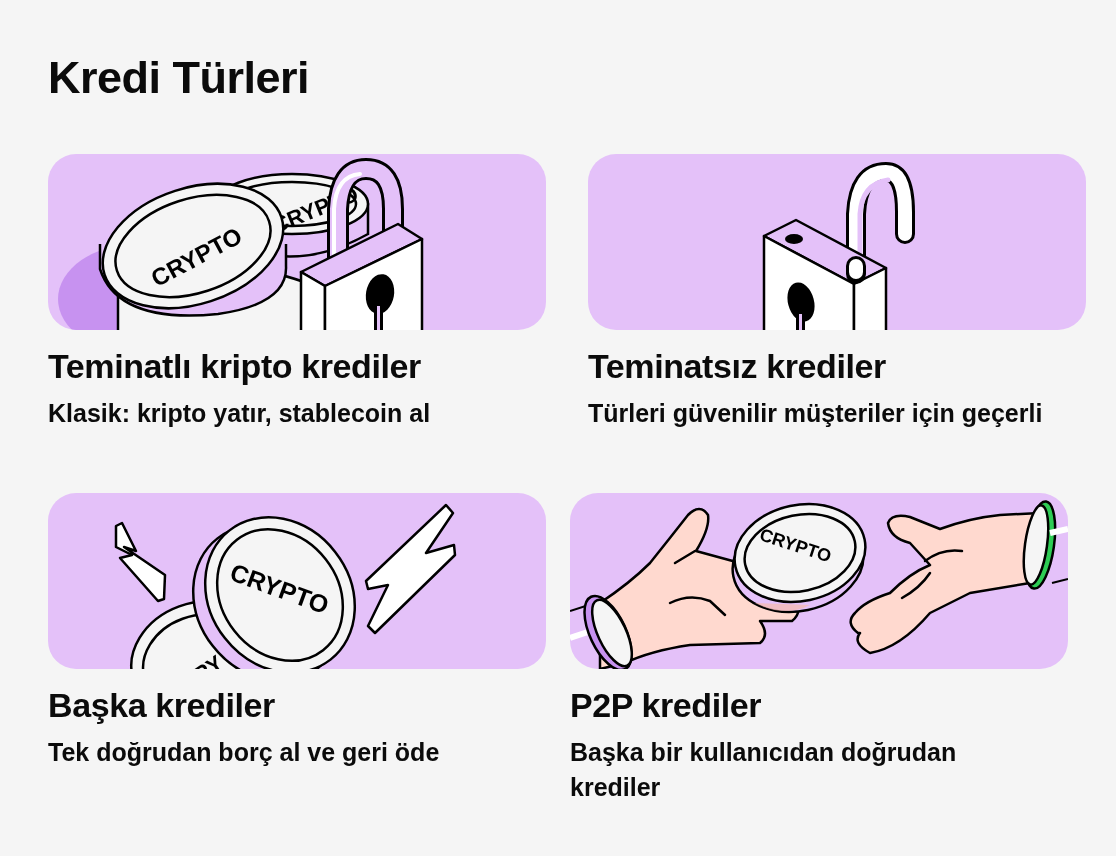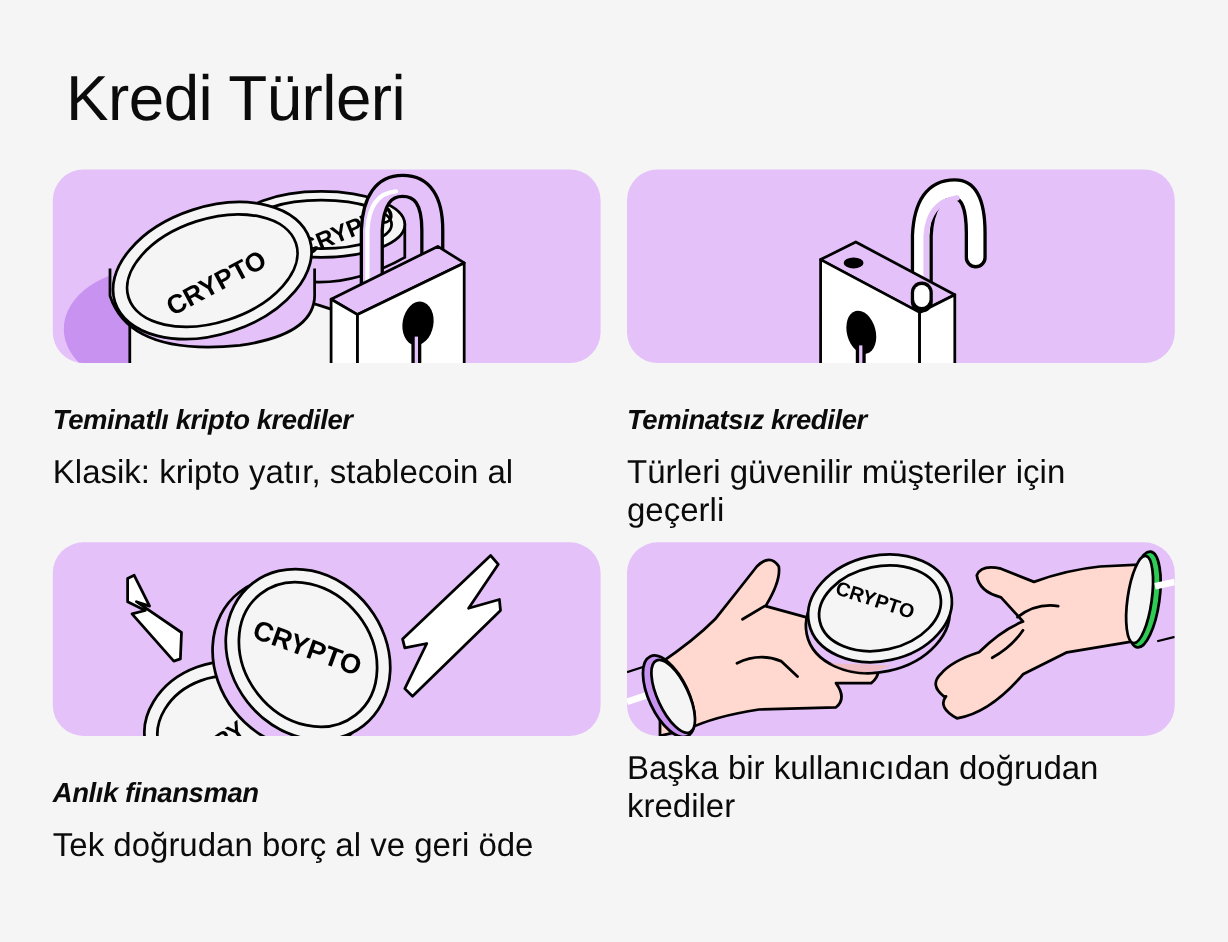--- a/index.html
+++ b/index.html
@@ -2,37 +2,37 @@
 <html><head>
 <meta charset="utf-8">
 <style>
   html, body { margin: 0; padding: 0; }
   body {
     width: 1116px; height: 856px; background: #f5f5f5; overflow: hidden;
     font-family: "Liberation Sans", "DejaVu Sans", sans-serif; color: #0b0b0b;
     position: relative;
   }
   .title {
-    position: absolute; left: 48px; top: 50px; margin: 12px;
-    font-size: 58px; font-weight: 400; letter-spacing: -0.5px; line-height: 56px;
+    position: absolute; left: 48px; top: 50px; margin: 0;
+    font-size: 45px; font-weight: 700; letter-spacing: -0.5px; line-height: 56px;
   }
   .card { position: absolute; width: 498px; }
   .card .art {
     width: 498px; height: 176px; border-radius: 28px; background: #e4c1f9;
     overflow: hidden; position: relative;
   }
   .card .art svg { position: absolute; left: 0; top: 0; }
   .card h2 {
-    margin: 34px 0 0 0; font-size: 25px; font-weight: 700; letter-spacing: -0.4px; line-height: 36px; font-style: italic;
+    margin: 18px 0 0 0; font-size: 34px; font-weight: 700; letter-spacing: -0.4px; line-height: 36px;
   }
   .card p {
-    margin: 12px 0 0 0; font-size: 30px; font-weight: 400; line-height: 35px; width: 460px;
+    margin: 12px 0 0 0; font-size: 25px; font-weight: 700; line-height: 35px; width: 460px;
   }
   #c1 { left: 48px; top: 154px; }
-  #c2 { left: 570px; top: 154px; }
+  #c2 { left: 588px; top: 154px; }
   #c3 { left: 48px; top: 493px; }
   #c4 { left: 570px; top: 493px; }
 </style>
 </head>
 <body>
 
 <h1 class="title">Kredi Türleri</h1>
 
 <div class="card" id="c1">
   <div class="art">
@@ -119,21 +119,21 @@
       <text x="130" y="190" font-family="'Liberation Sans',sans-serif" font-weight="700" font-size="22" transform="rotate(-35 150 180)">CRY</text>
 
       <g stroke="#000" stroke-width="2.5">
         <ellipse cx="220" cy="110" rx="70" ry="82" fill="#e4c1f9" transform="rotate(-38 220 110)"></ellipse>
         <ellipse cx="232" cy="102" rx="70" ry="82" fill="#f5f5f5" transform="rotate(-38 232 102)"></ellipse>
         <ellipse cx="232" cy="102" rx="58" ry="70" fill="none" transform="rotate(-38 232 102)"></ellipse>
       </g>
       <text x="178" y="105" font-family="'Liberation Sans',sans-serif" font-weight="700" font-size="25" transform="rotate(20 232 102)">CRYPTO</text>
     </svg>
   </div>
-  <h2>Anlık finansman</h2>
+  <h2>Başka krediler</h2>
   <p>Tek doğrudan borç al ve geri öde</p>
 </div>
 
 <div class="card" id="c4">
   <div class="art">
     <svg width="498" height="176" viewBox="0 0 498 176">
 
       <path d="M0 145 L30 135" stroke="#fff" stroke-width="6"></path>
       <path d="M0 118 L25 110" stroke="#000" stroke-width="2"></path>
 
@@ -163,14 +163,15 @@
       </g>
 
       <g stroke="#000" stroke-width="2.5">
         <ellipse cx="470" cy="52" rx="14" ry="44" fill="#2ecc55" transform="rotate(8 470 52)"></ellipse>
         <ellipse cx="466" cy="52" rx="11" ry="40" fill="#f5f5f5" transform="rotate(8 466 52)"></ellipse>
       </g>
       <path d="M480 40 L498 36" stroke="#fff" stroke-width="6"></path>
       <path d="M482 90 L498 86" stroke="#000" stroke-width="2"></path>
     </svg>
   </div>
+  <h2>P2P krediler</h2>
   <p>Başka bir kullanıcıdan doğrudan krediler</p>
 </div>
 
 </body></html>

